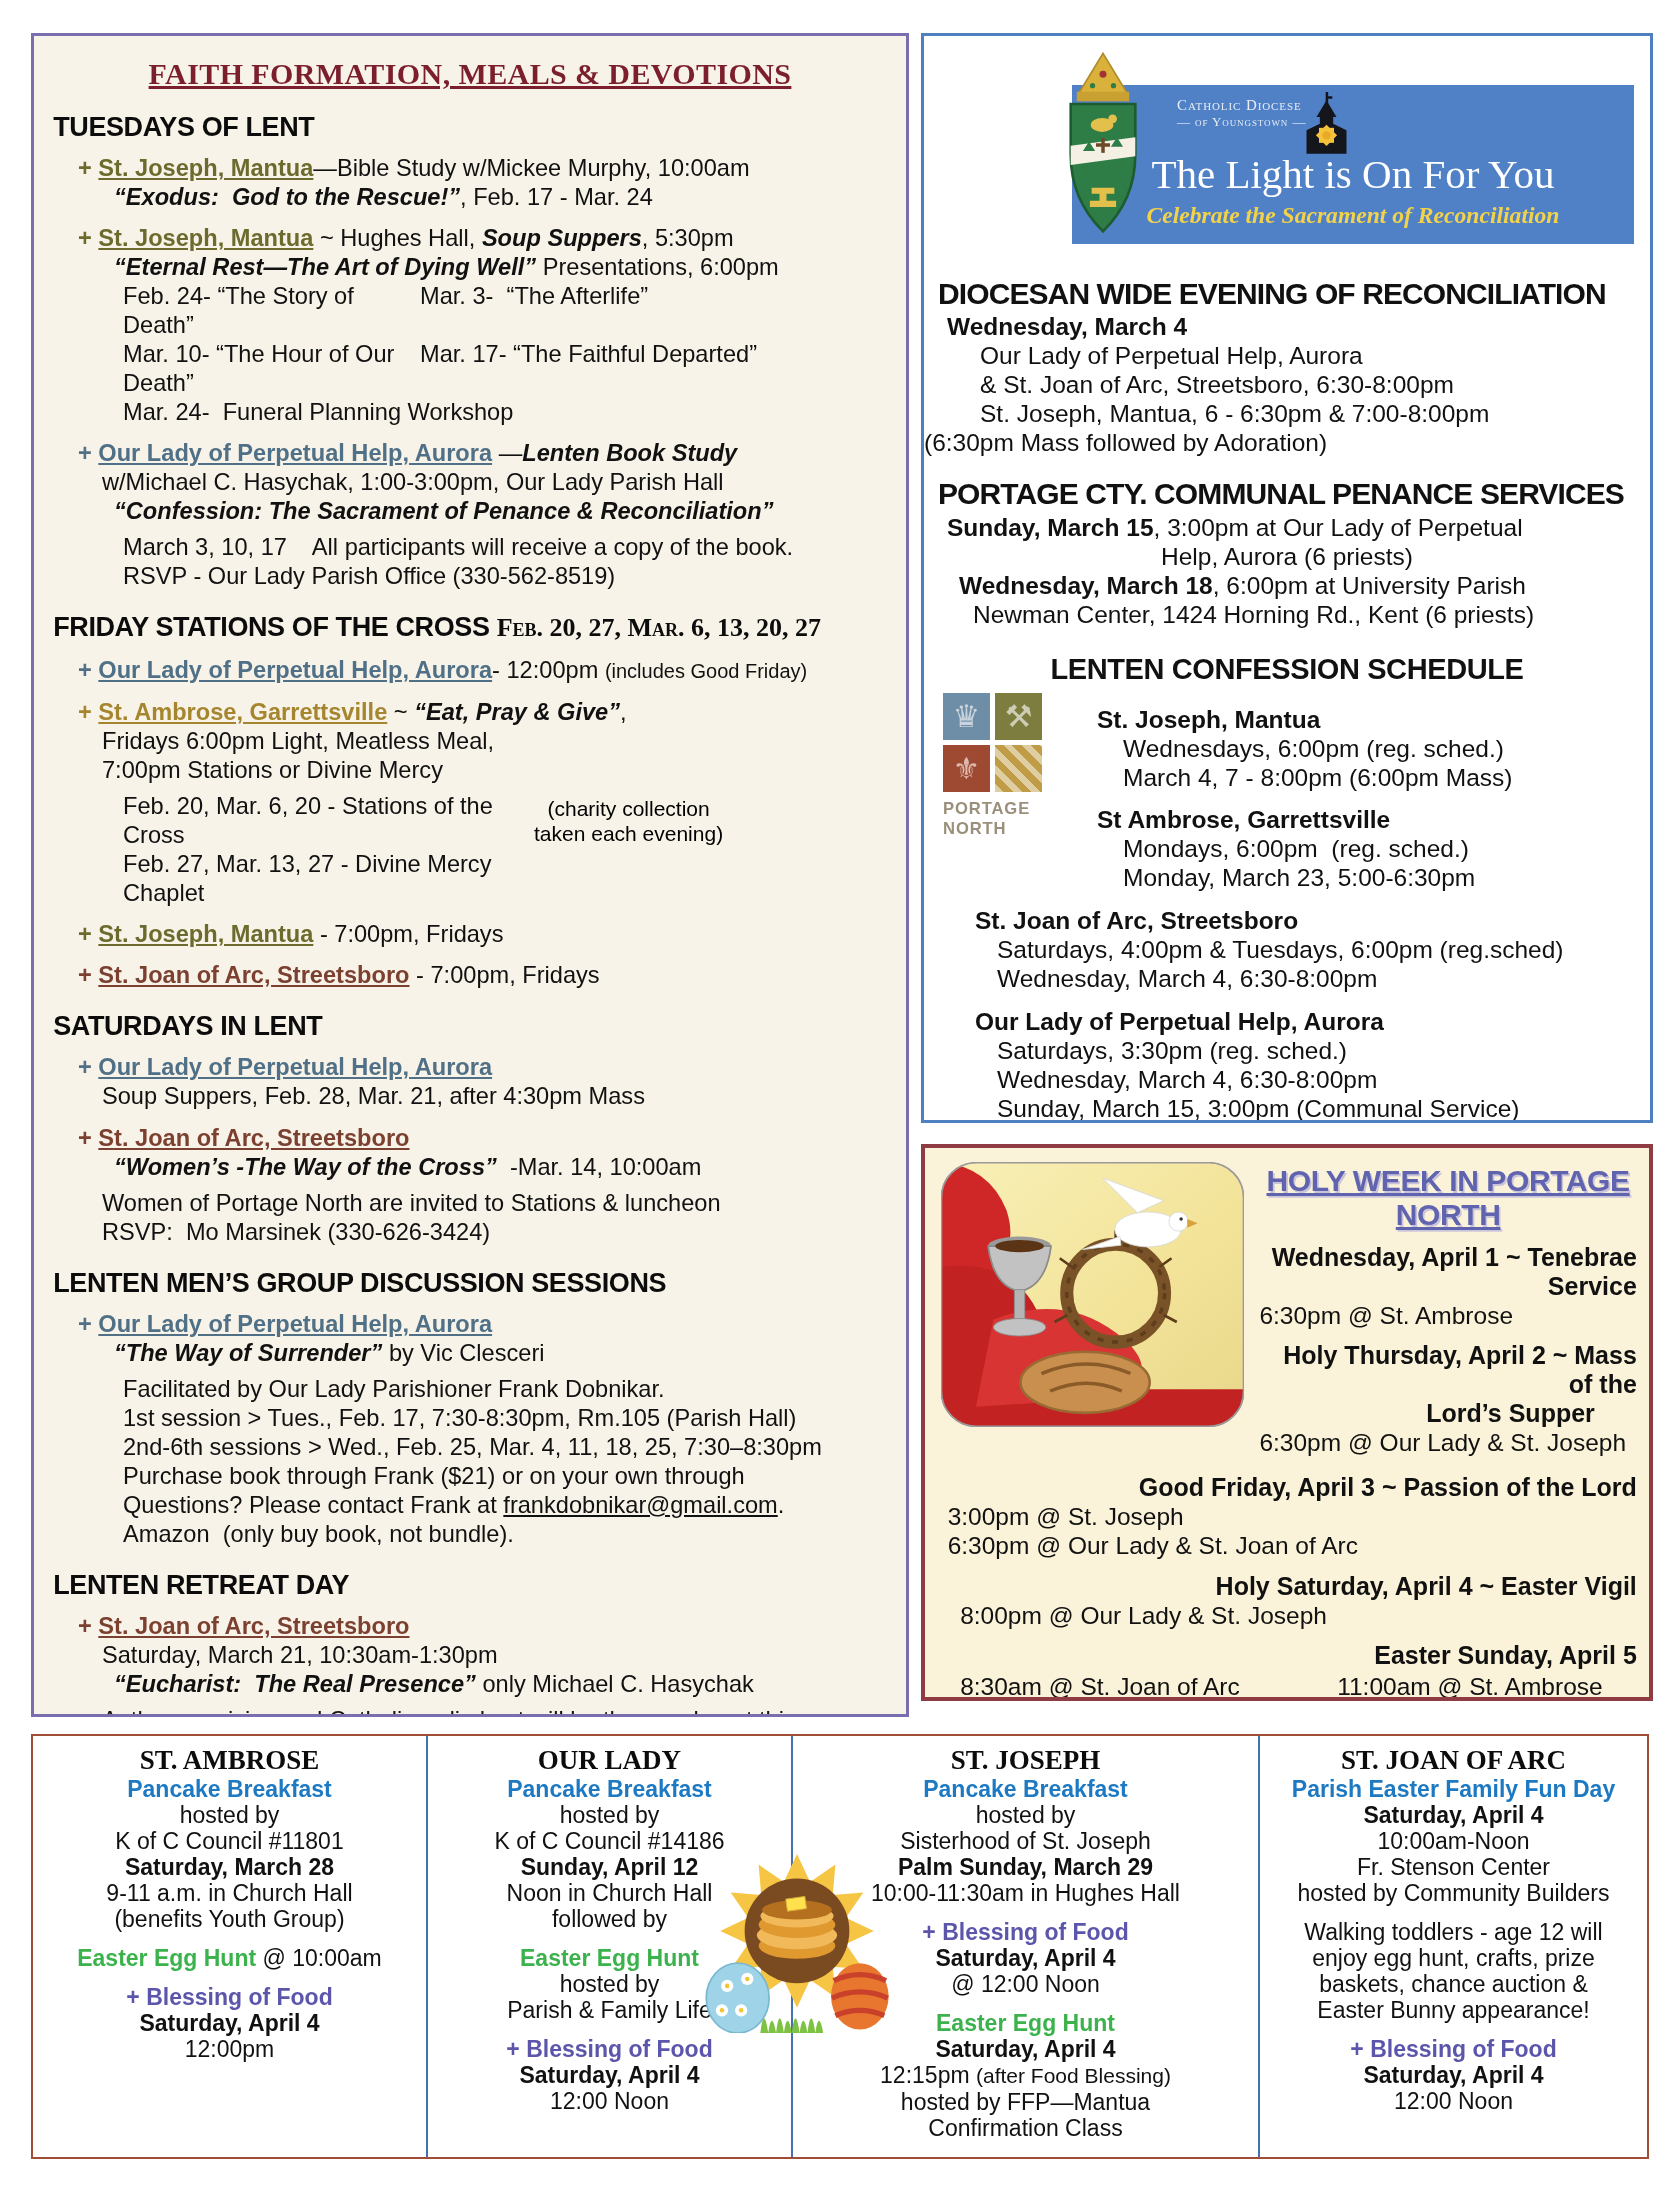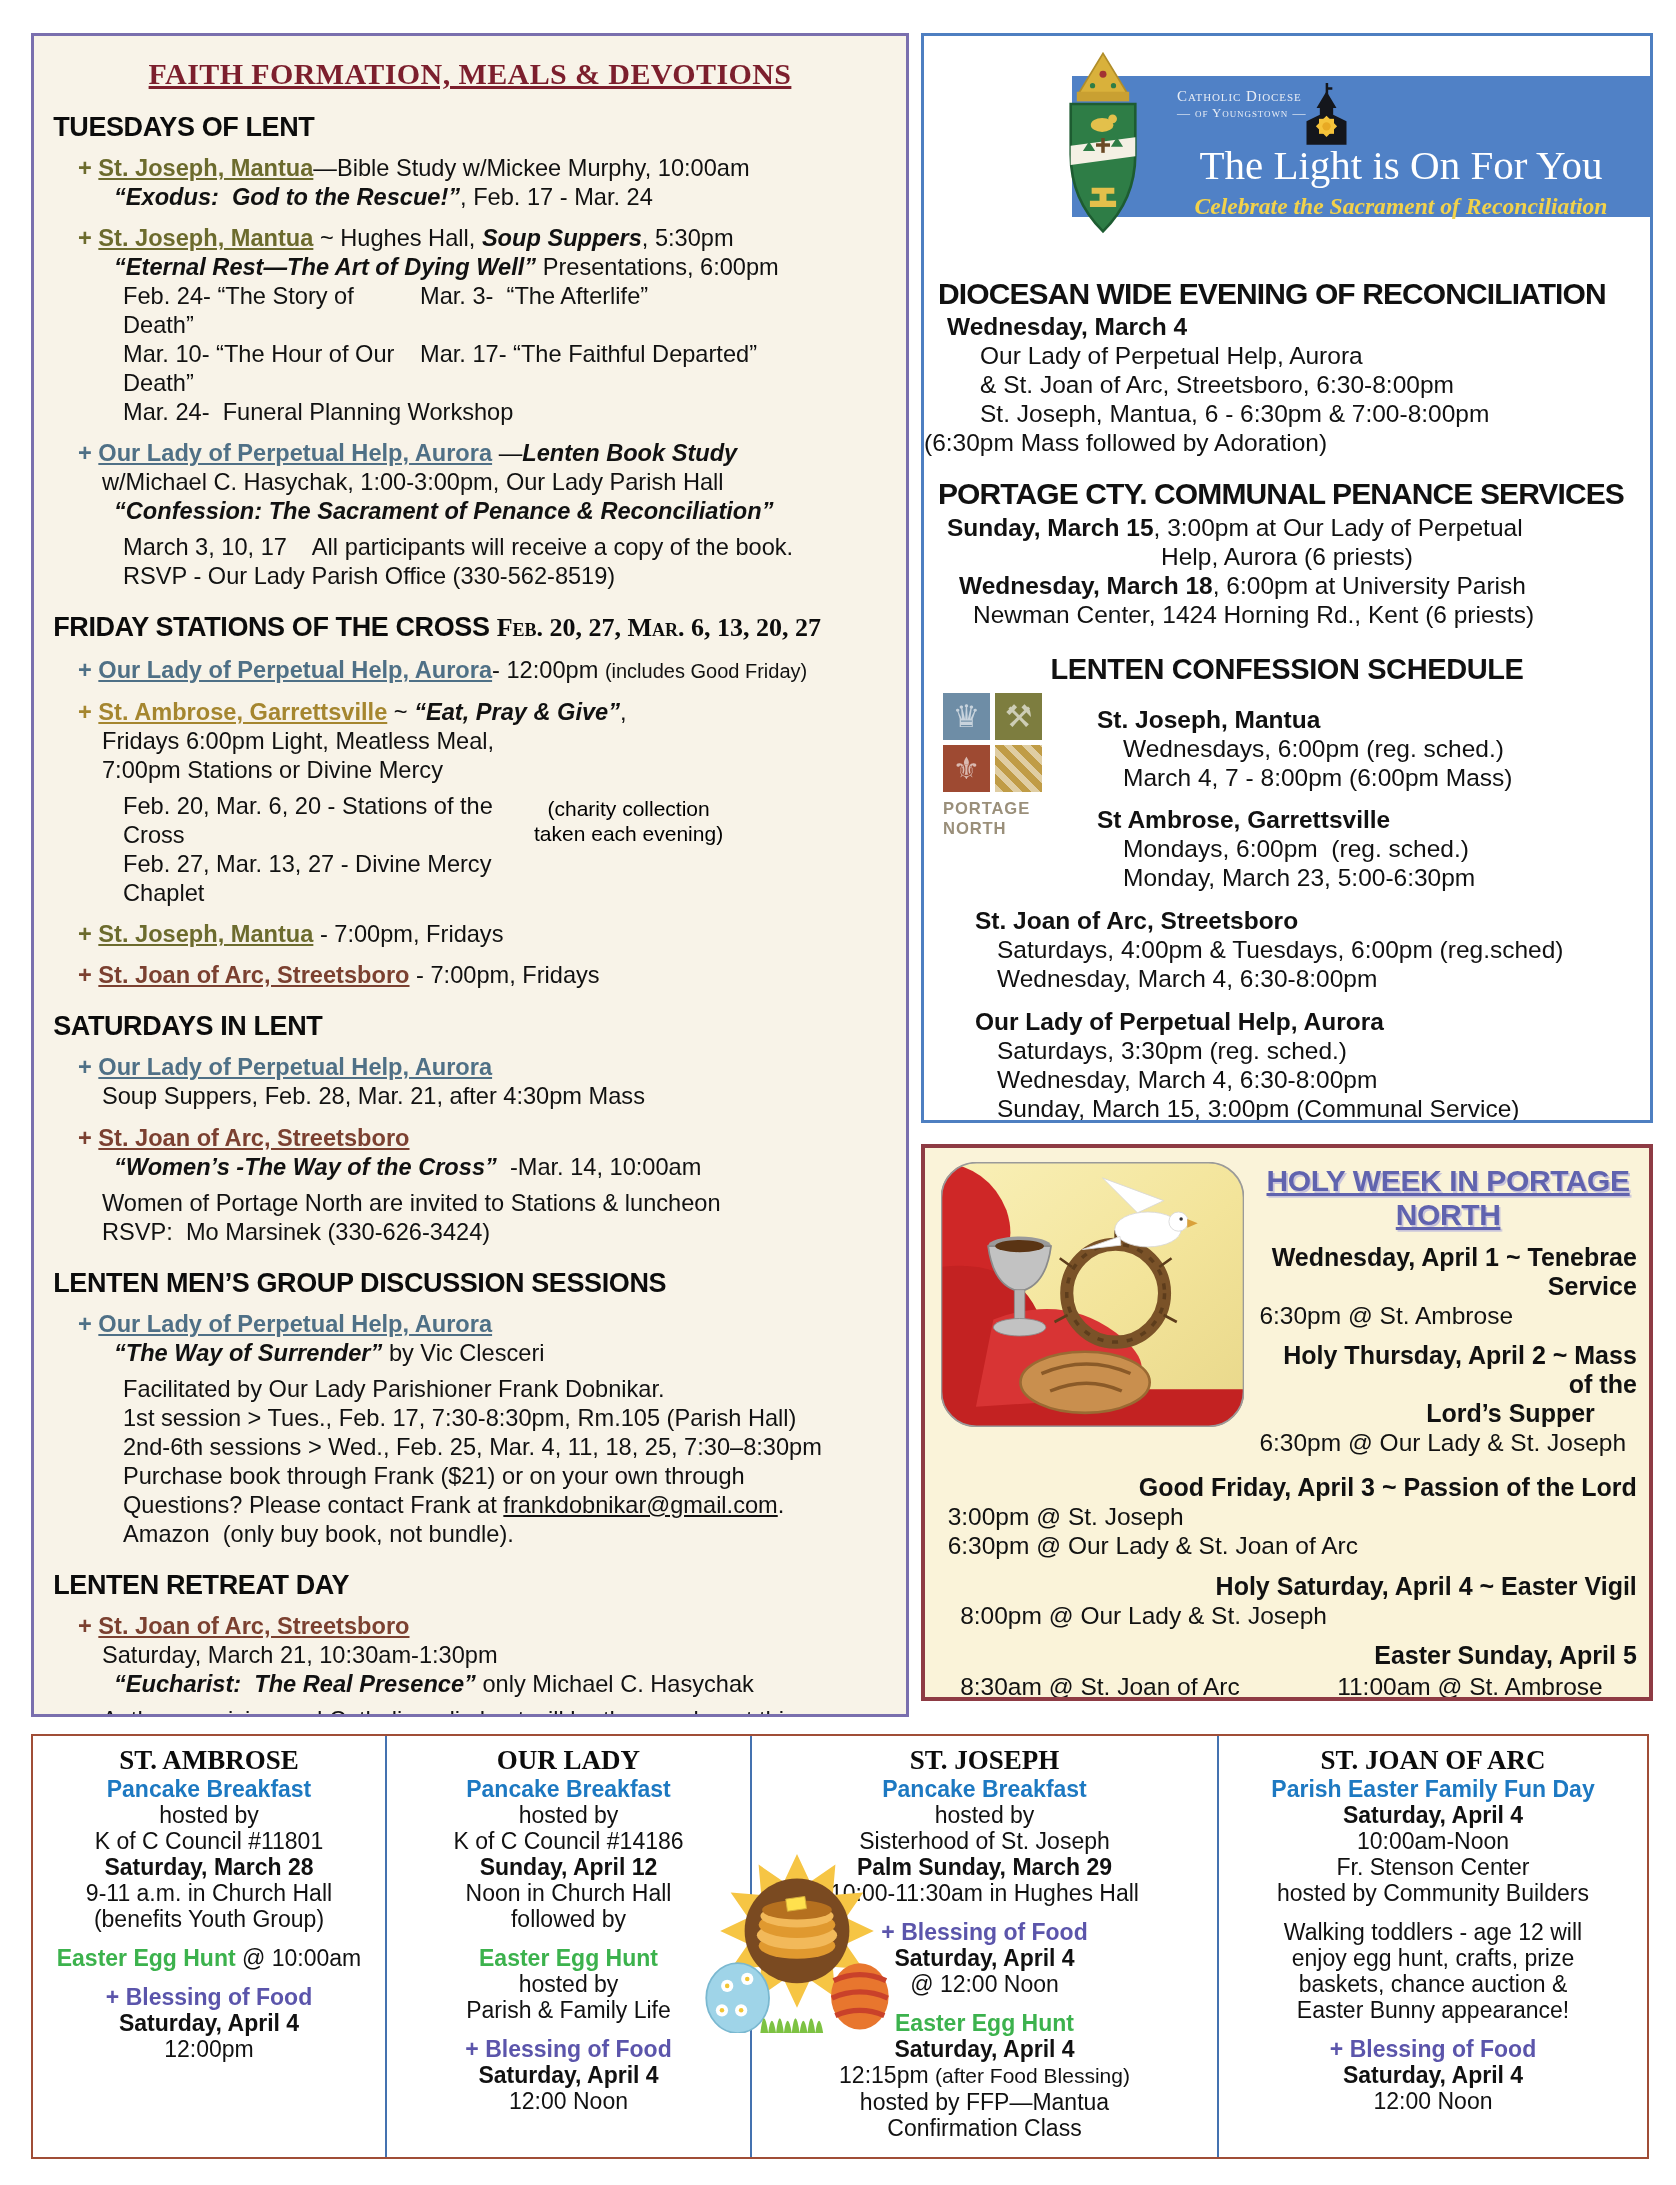--- a/index.html
+++ b/index.html
@@ -24,21 +24,21 @@
   .cols{display:flex;}
   .datecols{margin-left:75px;}
   .datecols .col-l{width:297px;}
   .asidecols{margin-left:75px;}
   .asidecols .col-l{width:411px;}
   .asidecols .col-r{font-size:21px;line-height:24.5px;text-align:center;padding-top:5.2px;color:#000000;}
 
   
   #recon{left:921px;top:33px;width:732px;height:1090px;border:3.5px solid #4e7fc1;background:#ffffff;}
   .rp-banner{position:relative;height:231px;}
-  .banner{position:absolute;left:148px;top:40px;width:562px;height:141px;background:#5081c6;padding-left:32px;}
+  .banner{position:absolute;left:148px;top:49px;width:562px;height:159px;background:#5081c6;}
   .crest{position:absolute;left:131px;top:12.2px;z-index:2;}
   .dio{position:absolute;left:105px;top:12.2px;font-family:"Liberation Serif","DejaVu Serif",serif;font-variant:small-caps;color:#e8edf5;font-size:15px;line-height:16.6px;letter-spacing:0.9px;}
   .dio .d2{font-size:13px;}
   .church-ic{position:absolute;left:229px;top:7px;}
   .banner-title{position:absolute;top:65px;width:100%;text-align:center;font-family:"Liberation Serif","DejaVu Serif",serif;font-size:41px;color:#ffffff;}
   .banner-sub{position:absolute;top:117px;width:100%;text-align:center;font-family:"Liberation Serif","DejaVu Serif",serif;font-style:italic;font-weight:700;font-size:23.6px;color:#f2d24b;}
   .rp-body{font-size:24.5px;line-height:29px;}
   .rh{font-weight:700;font-size:30px;line-height:32px;letter-spacing:-0.9px;margin:10.5px 0 2.6px 14px;}
   .mt18{margin-top:21px;}
   .rb1{margin-left:23px;}
@@ -76,21 +76,21 @@
   .hw-t0{margin-left:10.5px;}
   .hw-t0i{margin-left:23px;}
   .eastercols{margin-left:23px;margin-top:1.7px;}
   .eastercols .col-l{width:377px;}
 
   
   #strip{left:31px;top:1734px;width:1618px;height:425px;border:2.6px solid #a04d36;background:#ffffff;}
   .strip-flex{display:flex;height:100%;}
   .strip-col{box-sizing:border-box;padding:10.5px 7px 0 7px;text-align:center;font-size:23px;line-height:26px;border-right:2.6px solid #4472b0;}
   .strip-col:last-child{border-right:none;}
-  .sc1{width:354px;}
+  .sc1{width:395px;}
   .sc2{width:365px;}
   .sc3{width:467px;}
   .sc4{flex:1;}
   .strip-title{font-family:"Liberation Serif","DejaVu Serif",serif;font-weight:700;font-size:27px;margin-bottom:3.5px;color:#0c0c0c;}
   .strip-col .ln{margin:0;}
   .strip-col .mt{margin-top:13px;}
   .clipart{position:absolute;left:657px;top:112px;z-index:3;}
 </style>
 </head>
 <body>

